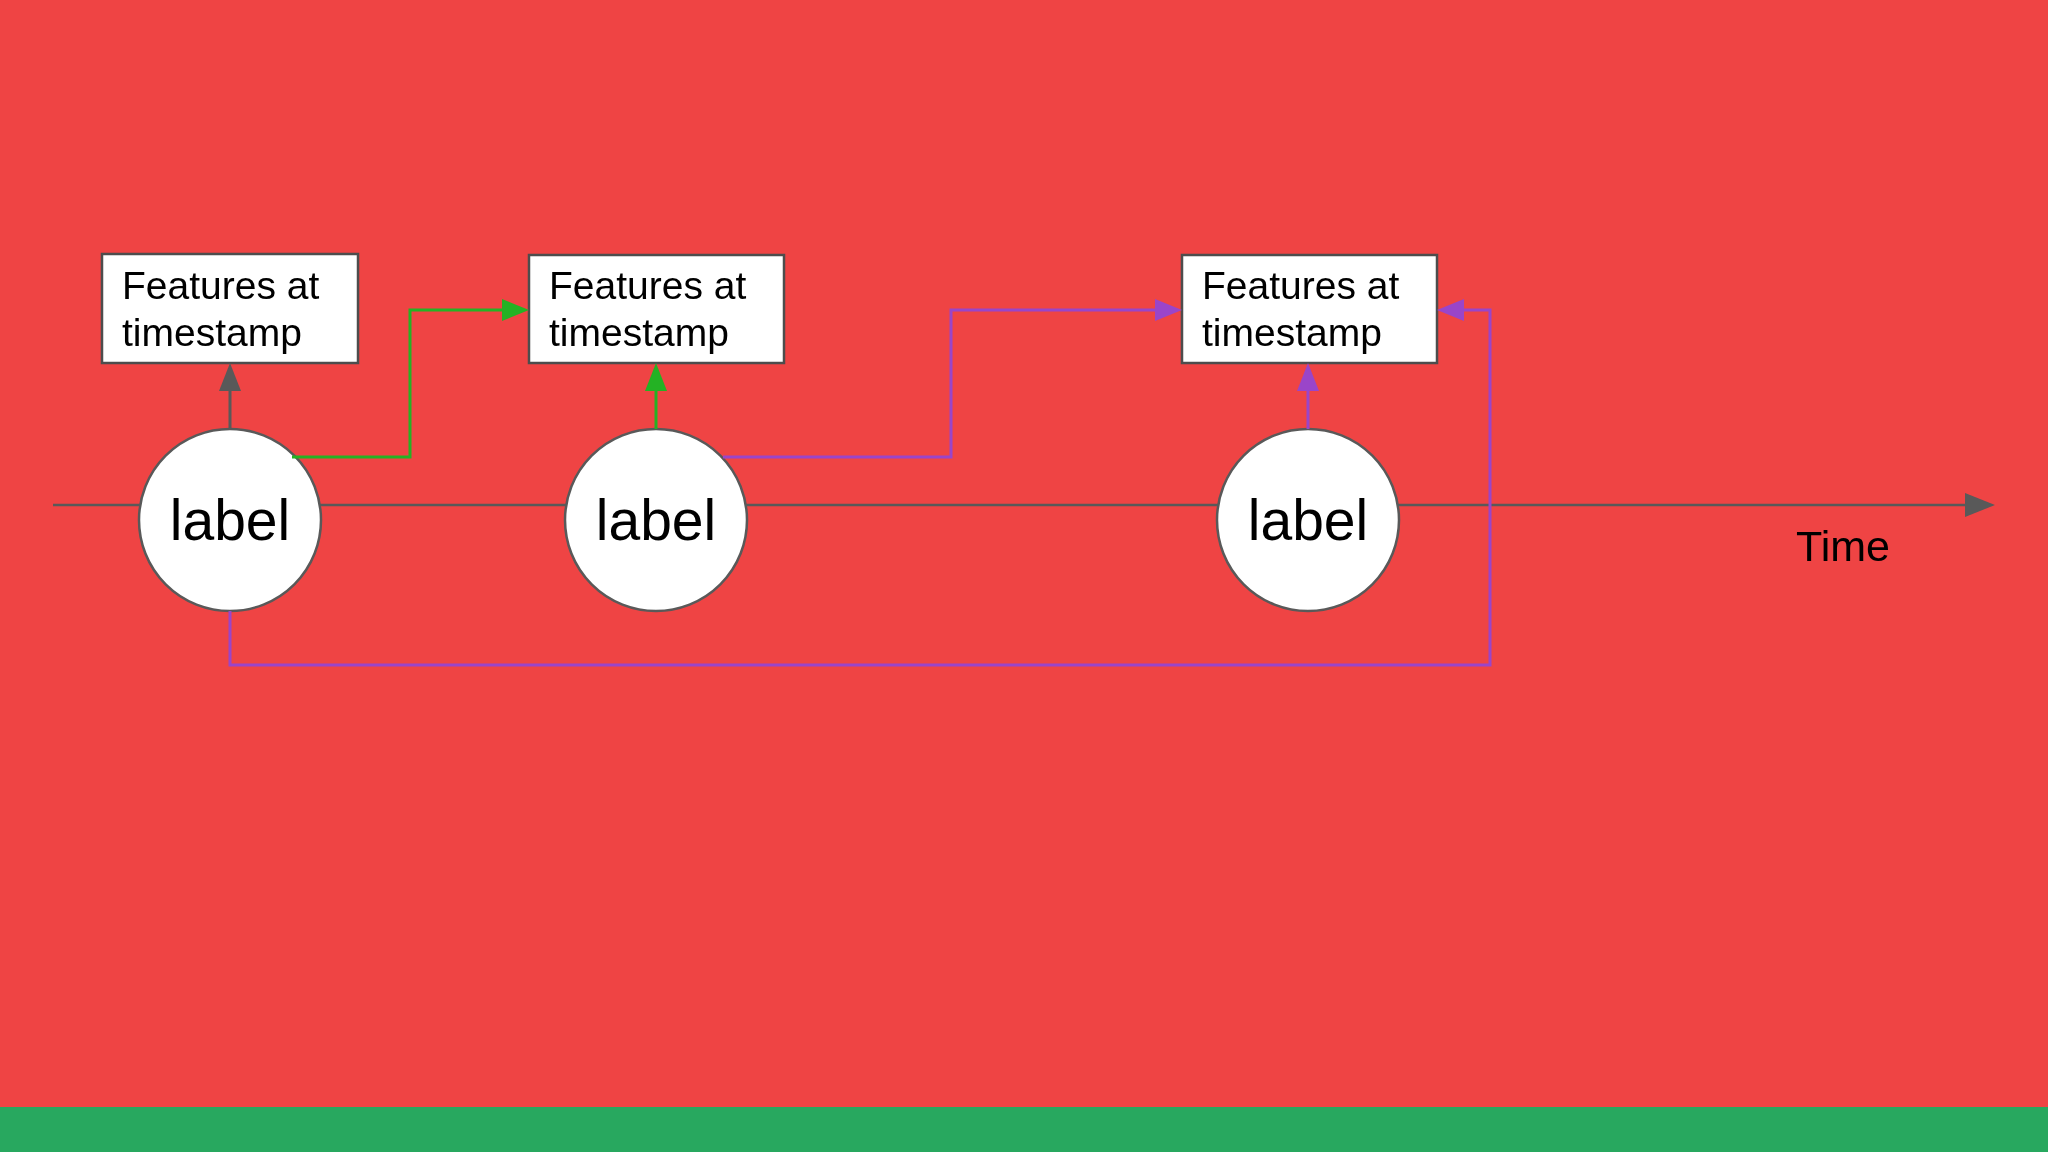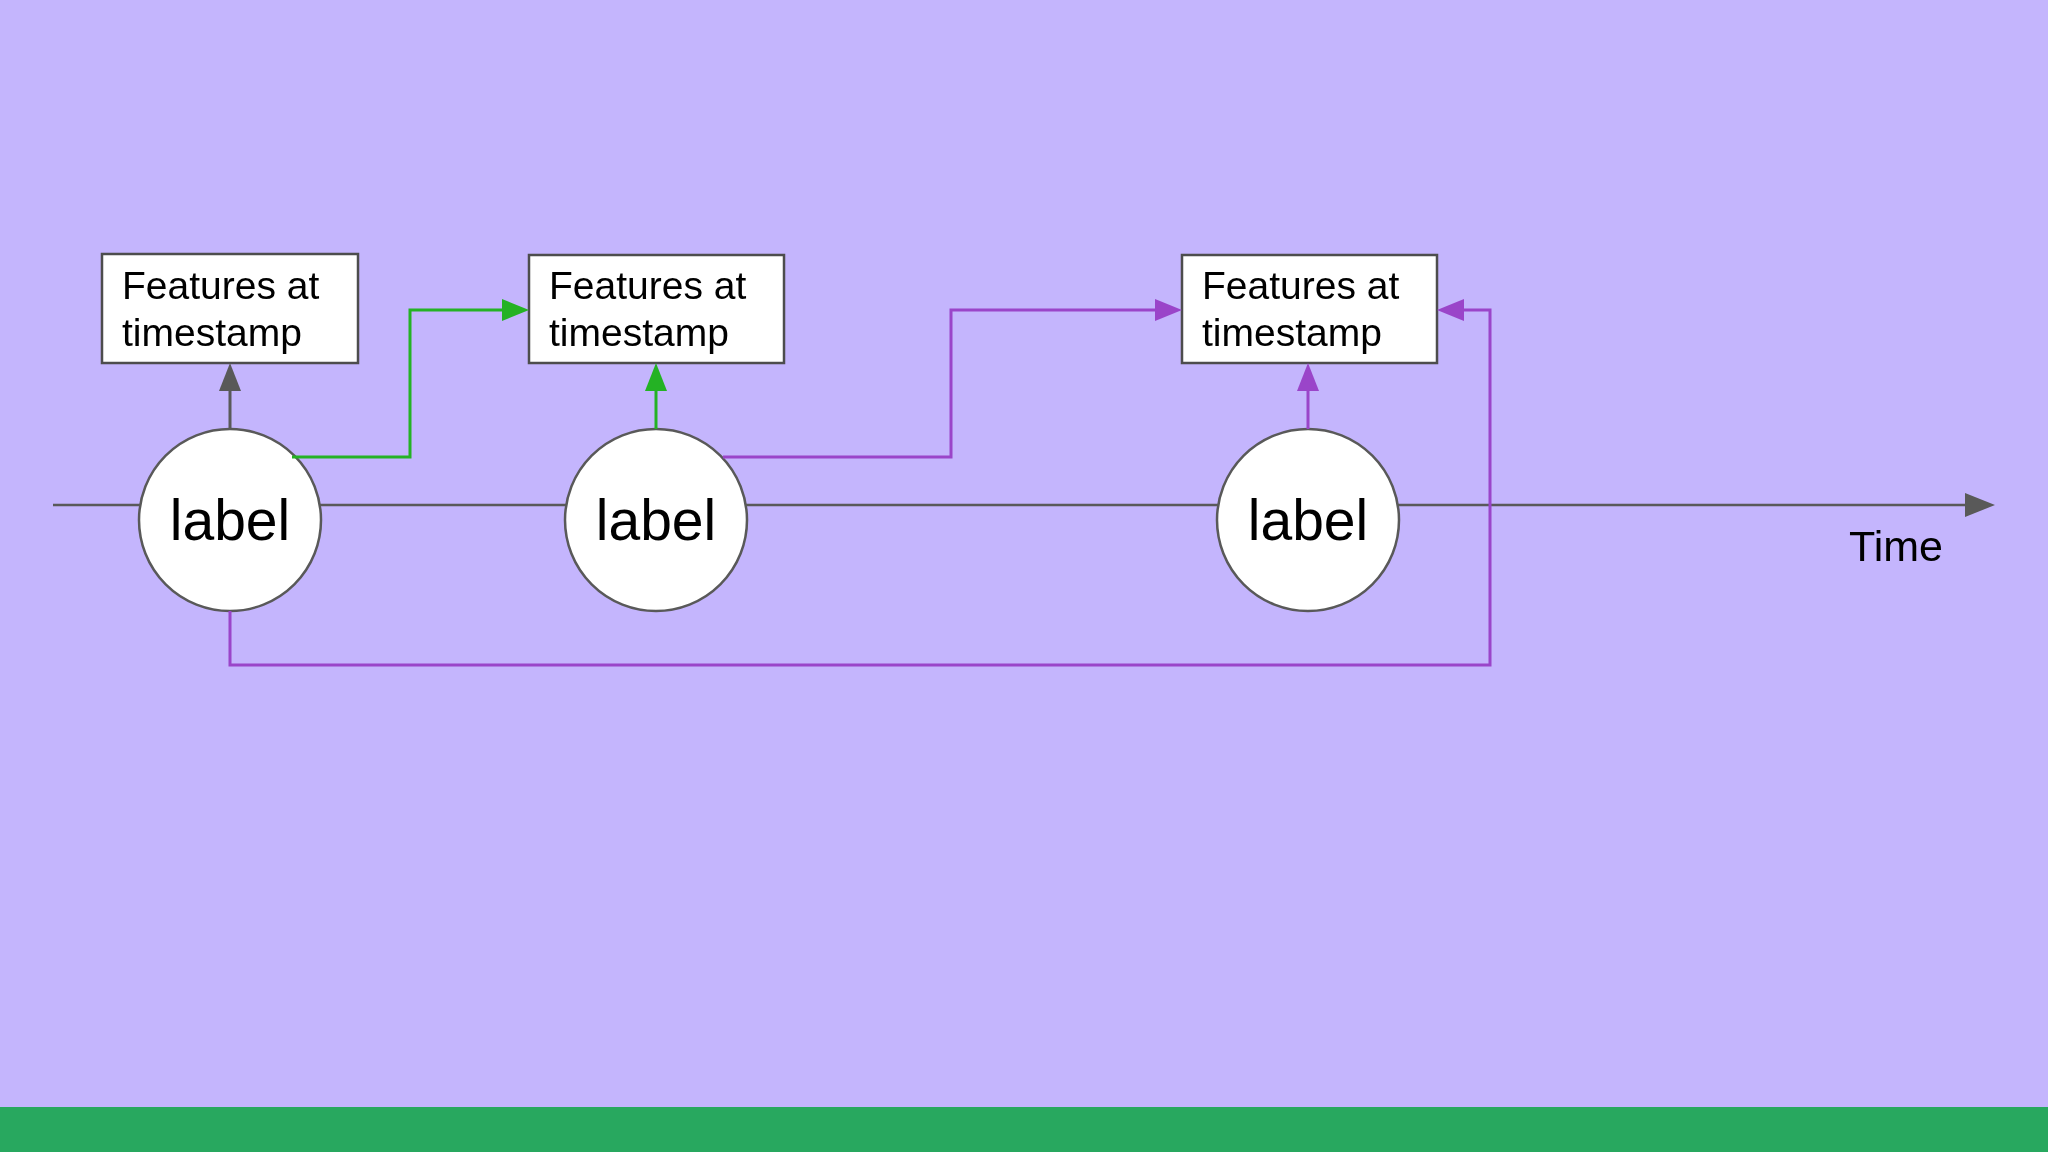--- a/index.html
+++ b/index.html
@@ -5,21 +5,21 @@
   html, body {
     margin: 0;
     padding: 0;
     background: #ffffff;
     font-family: "Liberation Sans", "DejaVu Sans", sans-serif;
   }
   .canvas {
     position: relative;
     width: 2048px;
     height: 1152px;
-    background: #c4b5fd;
+    background: #ef4444;
     overflow: hidden;
   }
   .diagram-svg {
     position: absolute;
     left: 0;
     top: 0;
     width: 2048px;
     height: 1152px;
   }
   .overlay {
@@ -51,21 +51,20 @@
     font-size: 57px;
     color: #000000;
   }
   .node-label-1 { left: 139px; top: 429px; }
   .node-label-2 { left: 565px; top: 429px; }
   .node-label-3 { left: 1217px; top: 429px; }
   .time-label {
     left: 1796px;
     top: 522px;
     width: 200px;
-    text-align: center;
     font-size: 43px;
     color: #000000;
   }
 </style>
 </head>
 <body>
 
 <div class="canvas">
 
   <svg class="diagram-svg" viewBox="0 0 2048 1152">

